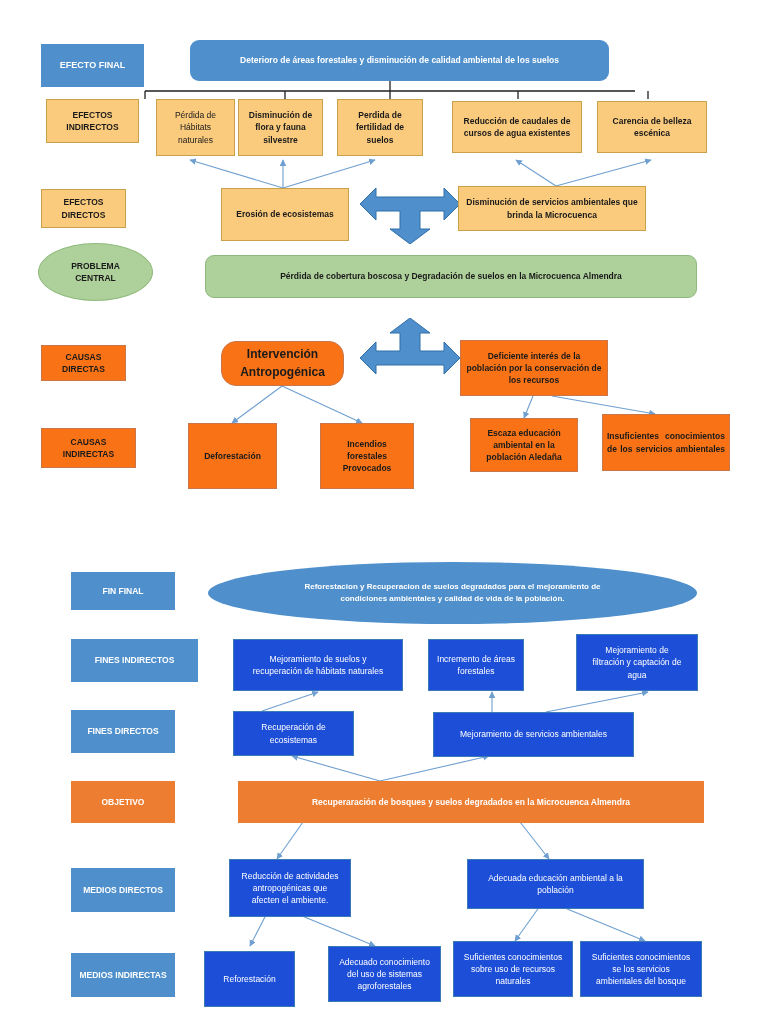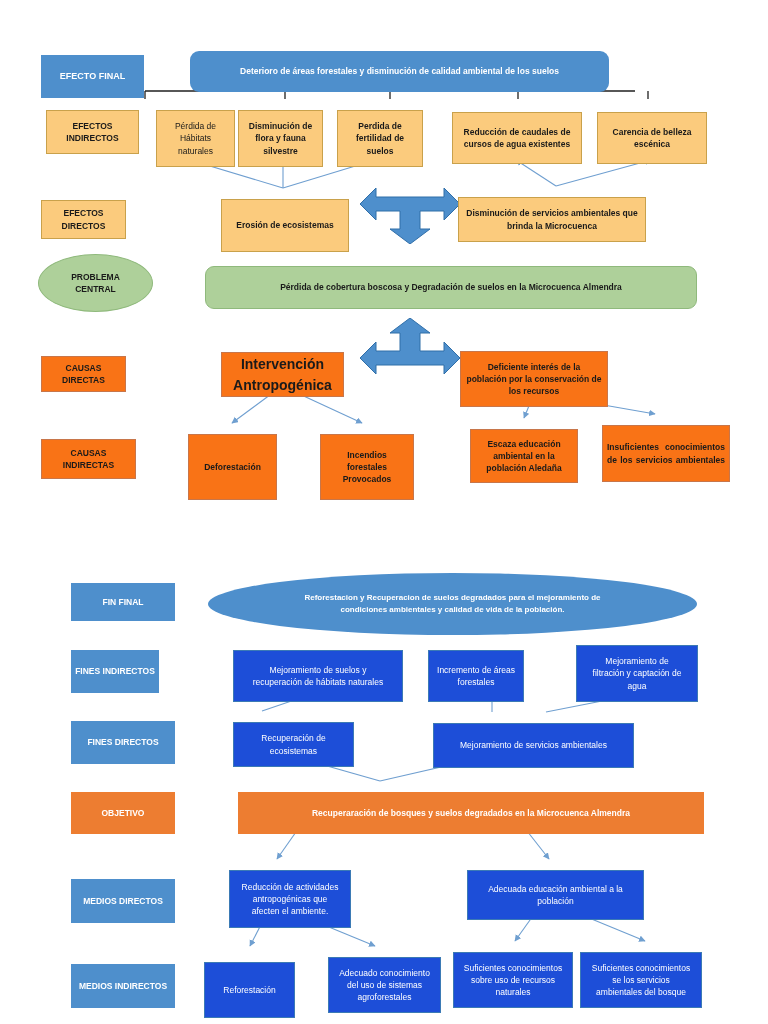--- a/index.html
+++ b/index.html
@@ -18,21 +18,20 @@
     position:absolute;
     box-sizing:border-box;
     display:flex;
     align-items:center;
     justify-content:center;
     text-align:center;
     line-height:1.45;
     padding:2px 4px;
     white-space:pre-line;
     overflow:hidden;
-    margin-top:11px;
   }
   
   .blue{background:#4e8fcc;color:#ffffff;}
   .yellow{background:#fbcb7d;color:#1a1a1a;border:1px solid #c9a14b;}
   .green{background:#aed09a;color:#1a1a1a;border:1px solid #8fb97c;}
   .peach{background:#f97316;color:#1a1a1a;border:1px solid #c8764a;}
   .orange{background:#ed7d31;color:#ffffff;}
   .blue-node{background:#1d4ed8;color:#ffffff;border:1px solid #3b7ab5;}
   .rounded{border-radius:9px;}
   .ellipse{border-radius:50%;}
@@ -147,21 +146,21 @@
 brinda la Microcuenca</div>
 
   <div class="node green ellipse chip" style="left:38px;top:243px;width:115px;height:58px;font-size:8.5px;">PROBLEMA
 CENTRAL</div>
 
   <div class="node green rounded" style="left:205px;top:255px;width:492px;height:43px;font-size:8.5px;font-weight:bold;">Pérdida de cobertura boscosa y Degradación de suelos en la Microcuenca Almendra</div>
 
   <div class="node peach chip" style="left:41px;top:345px;width:85px;height:36px;font-size:8.5px;">CAUSAS
 DIRECTAS</div>
 
-  <div class="node peach" style="left:221px;top:341px;width:123px;height:45px;font-size:14px;font-weight:bold;">Intervención
+  <div class="node peach" style="left:221px;top:341px;width:123px;height:45px;font-size:12px;font-weight:bold;border-radius:15px;">Intervención
 Antropogénica</div>
   <div class="node peach" style="left:460px;top:340px;width:148px;height:56px;font-size:8.5px;font-weight:bold;">Deficiente interés de la
 población por la conservación de
 los recursos</div>
 
   <div class="node peach chip" style="left:41px;top:428px;width:95px;height:40px;font-size:8.5px;">CAUSAS
 INDIRECTAS</div>
 
   <div class="node peach" style="left:188px;top:423px;width:89px;height:66px;font-size:8.5px;font-weight:bold;">Deforestación</div>
   <div class="node peach" style="left:320px;top:423px;width:94px;height:66px;font-size:8.5px;font-weight:bold;">Incendios
@@ -172,21 +171,21 @@
 población Aledaña</div>
   <div class="node peach" style="left:602px;top:414px;width:128px;height:57px;font-size:8.5px;font-weight:bold;justify-content:flex-start;">
     <span class="justify">Insuficientes conocimientos de los servicios ambientales</span>
   </div>
 
   <div class="node blue chip" style="left:71px;top:572px;width:104px;height:38px;font-size:8.5px;">FIN FINAL</div>
 
   <div class="node blue ellipse" style="left:208px;top:562px;width:489px;height:62px;font-size:8px;font-weight:bold;">Reforestacion y Recuperacion de suelos degradados para el mejoramiento de
 condiciones ambientales y calidad de vida de la población.</div>
 
-  <div class="node blue chip" style="left:71px;top:639px;width:88px;height:43px;font-size:8.5px;text-align:right;">FINES INDIRECTOS</div>
+  <div class="node blue chip" style="left:71px;top:639px;width:127px;height:43px;font-size:8.5px;text-align:right;">FINES INDIRECTOS</div>
 
   <div class="node blue-node" style="left:233px;top:639px;width:170px;height:52px;font-size:8.5px;">Mejoramiento de suelos y
 recuperación de hábitats naturales</div>
   <div class="node blue-node" style="left:428px;top:639px;width:96px;height:52px;font-size:8.5px;">Incremento de áreas
 forestales</div>
   <div class="node blue-node" style="left:576px;top:634px;width:122px;height:57px;font-size:8.5px;">Mejoramiento de
 filtración y captación de
 agua</div>
 
   <div class="node blue chip" style="left:71px;top:710px;width:104px;height:43px;font-size:8.5px;">FINES DIRECTOS</div>
@@ -200,21 +199,21 @@
   <div class="node orange" style="left:238px;top:781px;width:466px;height:42px;font-size:8.5px;font-weight:bold;">Recuperaración de bosques y suelos degradados en la Microcuenca Almendra</div>
 
   <div class="node blue chip" style="left:71px;top:868px;width:104px;height:44px;font-size:8.5px;">MEDIOS DIRECTOS</div>
 
   <div class="node blue-node" style="left:229px;top:859px;width:122px;height:58px;font-size:8.5px;">Reducción de actividades
 antropogénicas que
 afecten el ambiente.</div>
   <div class="node blue-node" style="left:467px;top:859px;width:177px;height:50px;font-size:8.5px;">Adecuada educación ambiental a la
 población</div>
 
-  <div class="node blue chip" style="left:71px;top:953px;width:104px;height:44px;font-size:8.5px;">MEDIOS INDIRECTOS</div>
+  <div class="node blue chip" style="left:71px;top:953px;width:104px;height:44px;font-size:8.5px;">MEDIOS INDIRECTAS</div>
 
   <div class="node blue-node" style="left:204px;top:951px;width:91px;height:56px;font-size:8.5px;">Reforestación</div>
   <div class="node blue-node" style="left:328px;top:946px;width:113px;height:56px;font-size:8.5px;">Adecuado conocimiento
 del uso de sistemas
 agroforestales</div>
   <div class="node blue-node" style="left:453px;top:941px;width:120px;height:56px;font-size:8.5px;">Suficientes conocimientos
 sobre uso de recursos
 naturales</div>
   <div class="node blue-node" style="left:580px;top:941px;width:122px;height:56px;font-size:8.5px;">Suficientes conocimientos
 se los servicios

